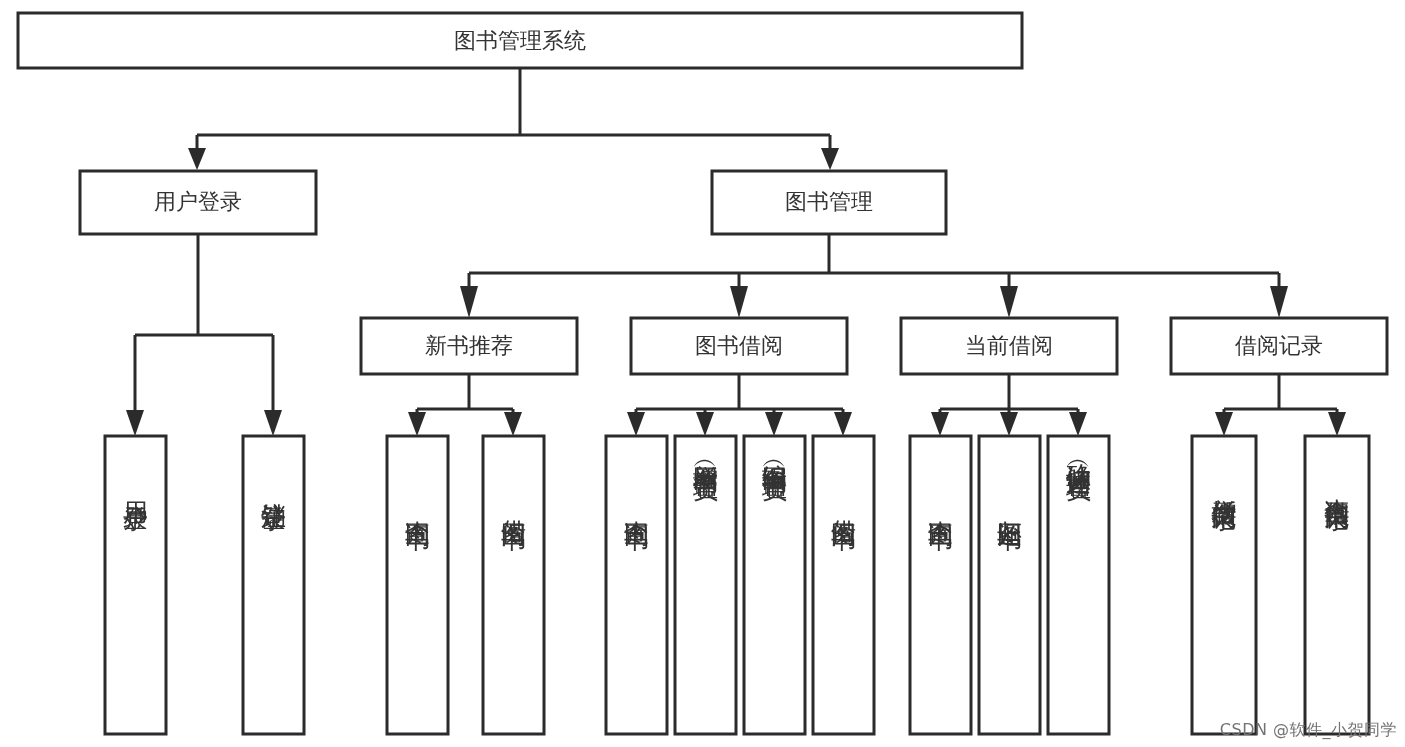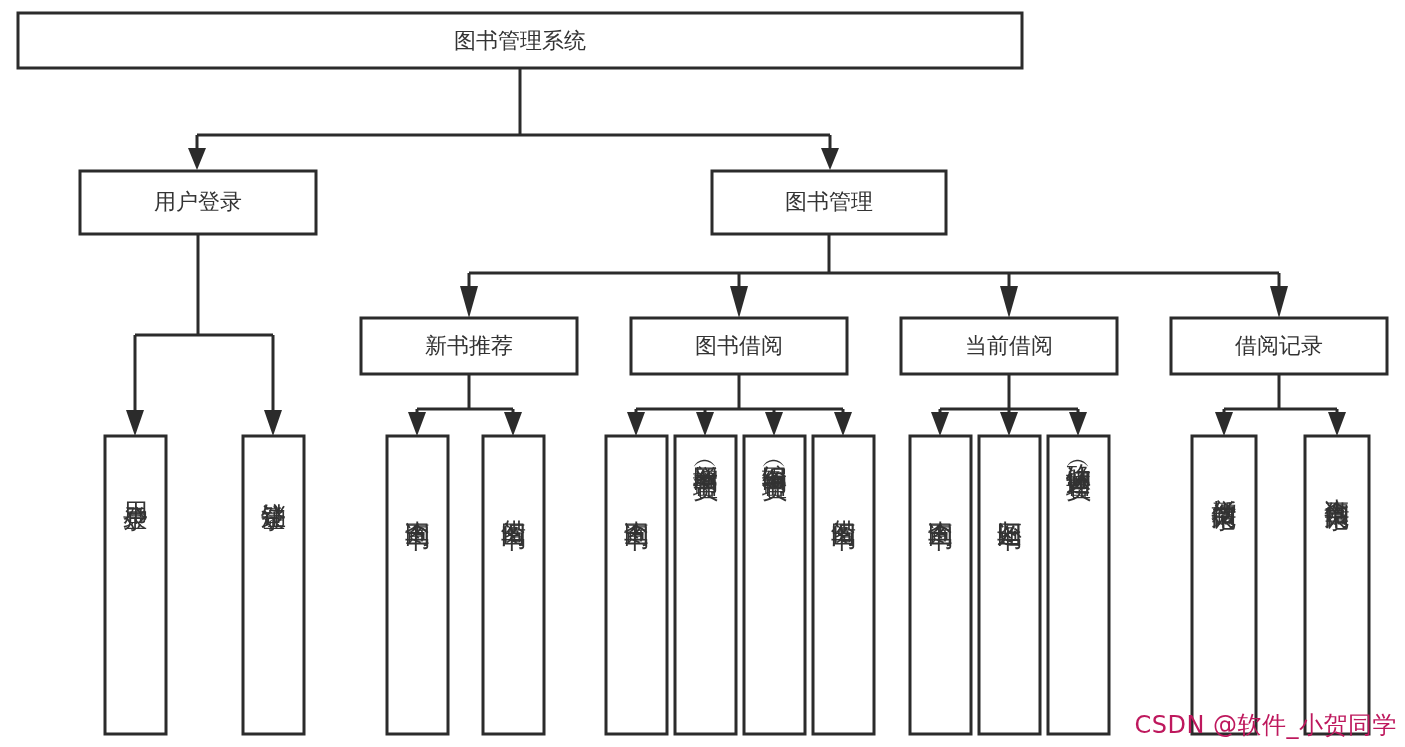--- a/index.html
+++ b/index.html
@@ -67,22 +67,22 @@
     line-height: 1.08;
     letter-spacing: 2px;
     color: #333333;
     white-space: nowrap;
   }
   .watermark {
     position: absolute;
     right: 8px;
     bottom: 6px;
     font-family: "DejaVu Sans", "Liberation Sans", sans-serif;
-    font-size: 24px;
-    color: #be185d;
+    font-size: 16px;
+    color: #737373;
     letter-spacing: 0.5px;
     white-space: nowrap;
   }
 </style>
 </head>
 <body>
 
 <div id="diagram-root">
 
   <svg class="flow" viewBox="0 0 1405 747" xmlns="http://www.w3.org/2000/svg">

